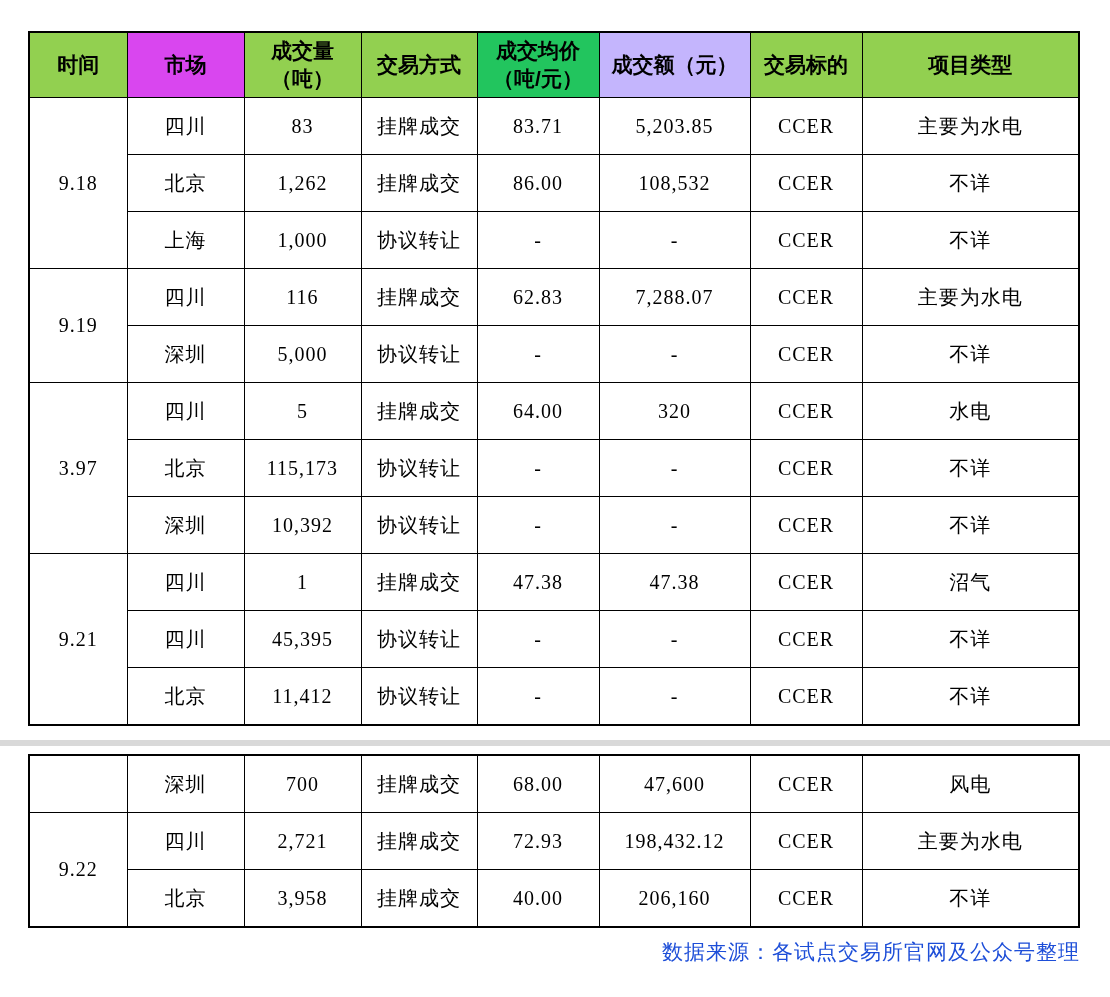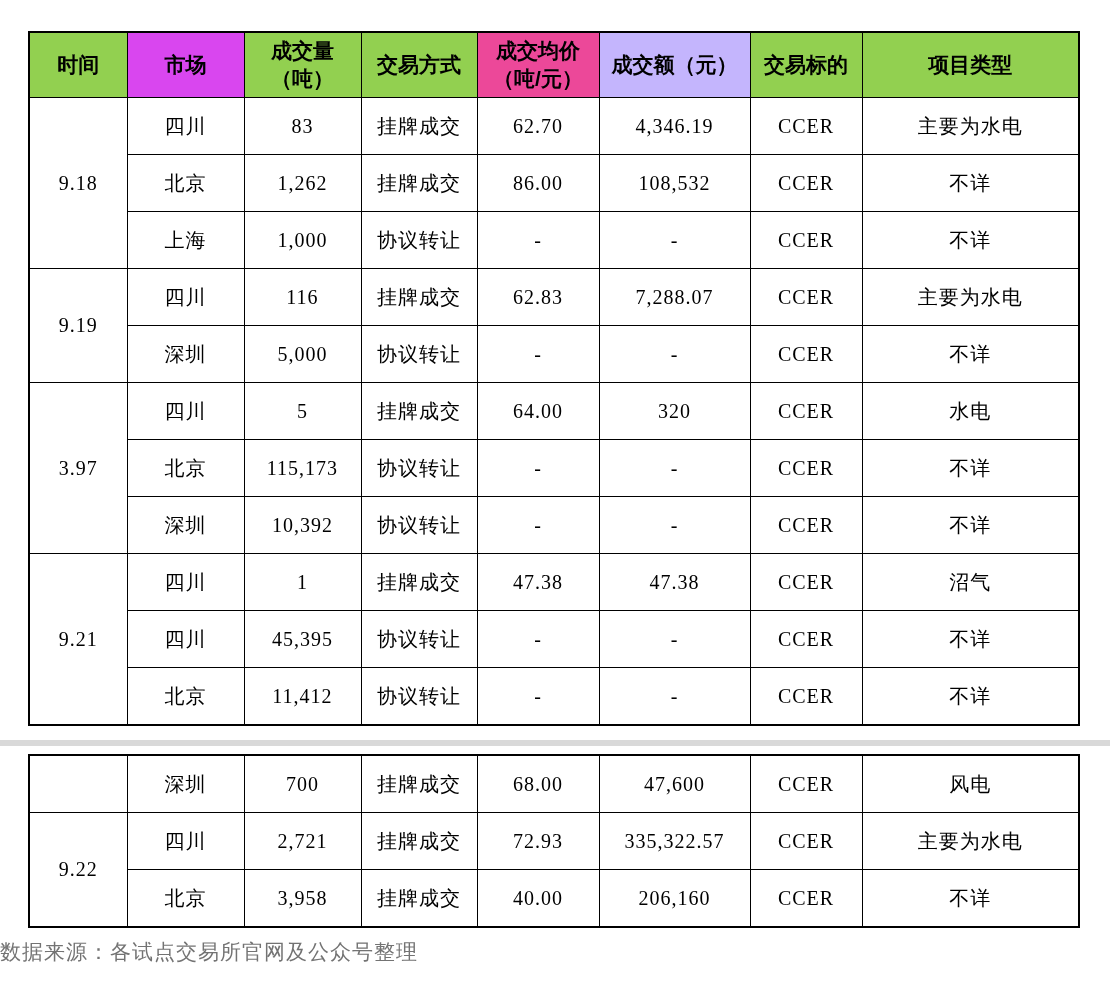--- a/index.html
+++ b/index.html
@@ -54,23 +54,23 @@
     height: 6px;
     background: #D9D9D9;
     margin-top: 14px;
   }
   #table-continuation {
     margin-top: 8px;
   }
   .source-note {
     width: 1080px;
     margin-top: 10px;
-    text-align: left;
+    text-align: right;
     font-size: 21px;
-    color: #737373;
+    color: #1d4ed8;
     font-family: "Liberation Serif", "DejaVu Serif", serif;
     letter-spacing: 1px;
   }
 </style>
 </head>
 <body>
 
 <div class="page">
 
   <table class="ccer-table" id="table-main">
@@ -84,35 +84,35 @@
       <col style="width:112px">
       <col style="width:217px">
     </colgroup>
     <thead>
       <tr>
         <th style="background: rgb(146, 208, 80);">时间</th>
         <th style="background: #d946ef;">市场</th>
         <th style="background: rgb(146, 208, 80); margin-left: 40px;">成交量
 （吨）</th>
         <th style="background: rgb(146, 208, 80);">交易方式</th>
-        <th style="background: #ec4899;">成交均价
+        <th style="background: #22c55e;">成交均价
 （吨/元）</th>
         <th style="background: #c4b5fd;">成交额（元）</th>
         <th style="background: rgb(146, 208, 80); margin-left: 13px;">交易标的</th>
         <th style="background: rgb(146, 208, 80); margin-top: 31px;">项目类型</th>
       </tr>
     </thead>
     <tbody id="tbody-main">
         <tr>
           <td rowspan="3">9.18</td>
           <td>四川</td>
           <td>83</td>
           <td>挂牌成交</td>
-          <td>62.70</td>
-          <td>4,346.19</td>
+          <td>83.71</td>
+          <td>5,203.85</td>
           <td>CCER</td>
           <td>主要为水电</td>
         </tr>
         <tr>
           <td>北京</td>
           <td>1,262</td>
           <td>挂牌成交</td>
           <td>86.00</td>
           <td>108,532</td>
           <td>CCER</td>
@@ -228,21 +228,21 @@
           <td>47,600</td>
           <td>CCER</td>
           <td>风电</td>
         </tr>
         <tr>
           <td rowspan="2">9.22</td>
           <td>四川</td>
           <td>2,721</td>
           <td>挂牌成交</td>
           <td>72.93</td>
-          <td>335,322.57</td>
+          <td>198,432.12</td>
           <td>CCER</td>
           <td>主要为水电</td>
         </tr>
         <tr>
           <td>北京</td>
           <td>3,958</td>
           <td>挂牌成交</td>
           <td>40.00</td>
           <td>206,160</td>
           <td>CCER</td>

